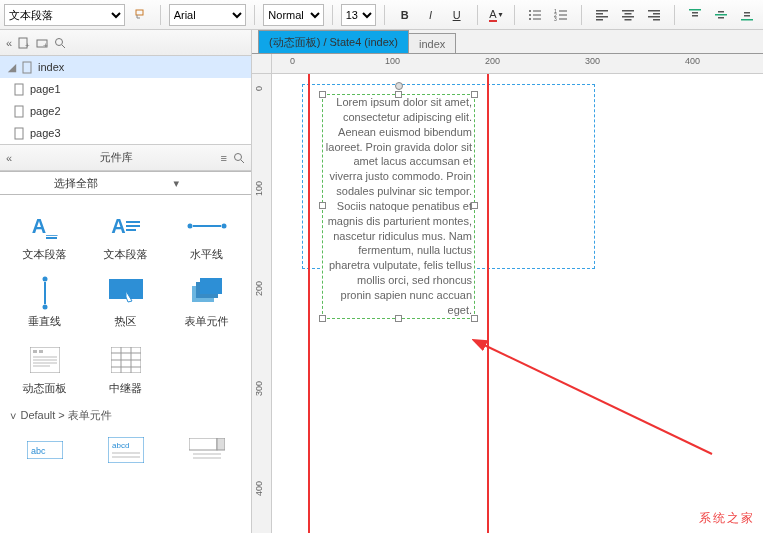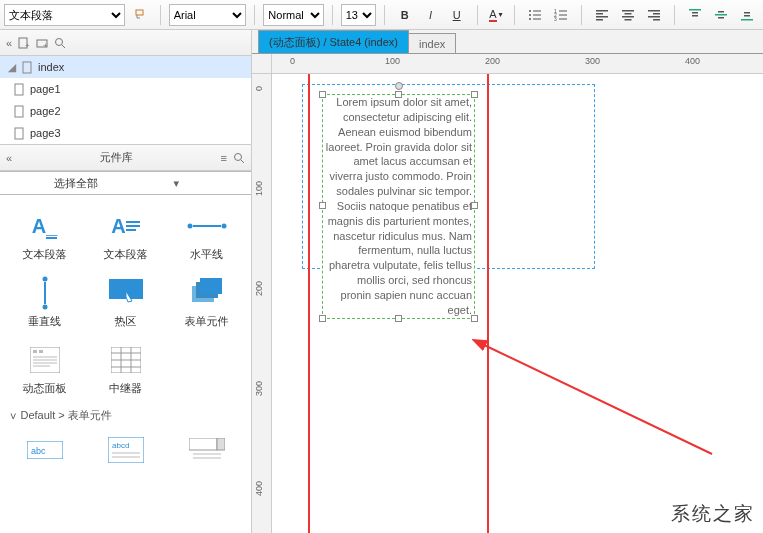--- a/index.html
+++ b/index.html
@@ -61,21 +61,21 @@
 
 
 .page-frame { position: absolute; left: 30px; top: 10px; width: 293px; height: 185px; border: 1px dashed #39a1e4; }
 .text-widget { position: absolute; left: 50px; top: 20px; width: 153px; border: 1px dashed #5cbb5c; background: #fff; padding: 0 2px; text-align: right; }
 .text-widget .txt { font-size: 11px; color: #666; line-height: 1.35; }
 .handle { position: absolute; width: 7px; height: 7px; background: #fff; border: 1px solid #888; }
 .red-box { position: absolute; left: 36px; top: -20px; width: 181px; height: 500px; border: 2px solid #e33; pointer-events: none; }
 
 .arrow-svg { position: absolute; pointer-events: none; }
 
-.watermark { position: absolute; right: 8px; bottom: 6px; color: #404040; font-size: 19px; letter-spacing: 2px; }
+.watermark { position: absolute; right: 8px; bottom: 6px; color: #ef4444; font-size: 12px; letter-spacing: 2px; }
 
 svg { display: block; }
 </style>
 </head>
 <body>
 
 <div class="toolbar">
   <select class="tb-select w140"><option>文本段落</option></select>
   <div class="tb-btn">
       <span>

